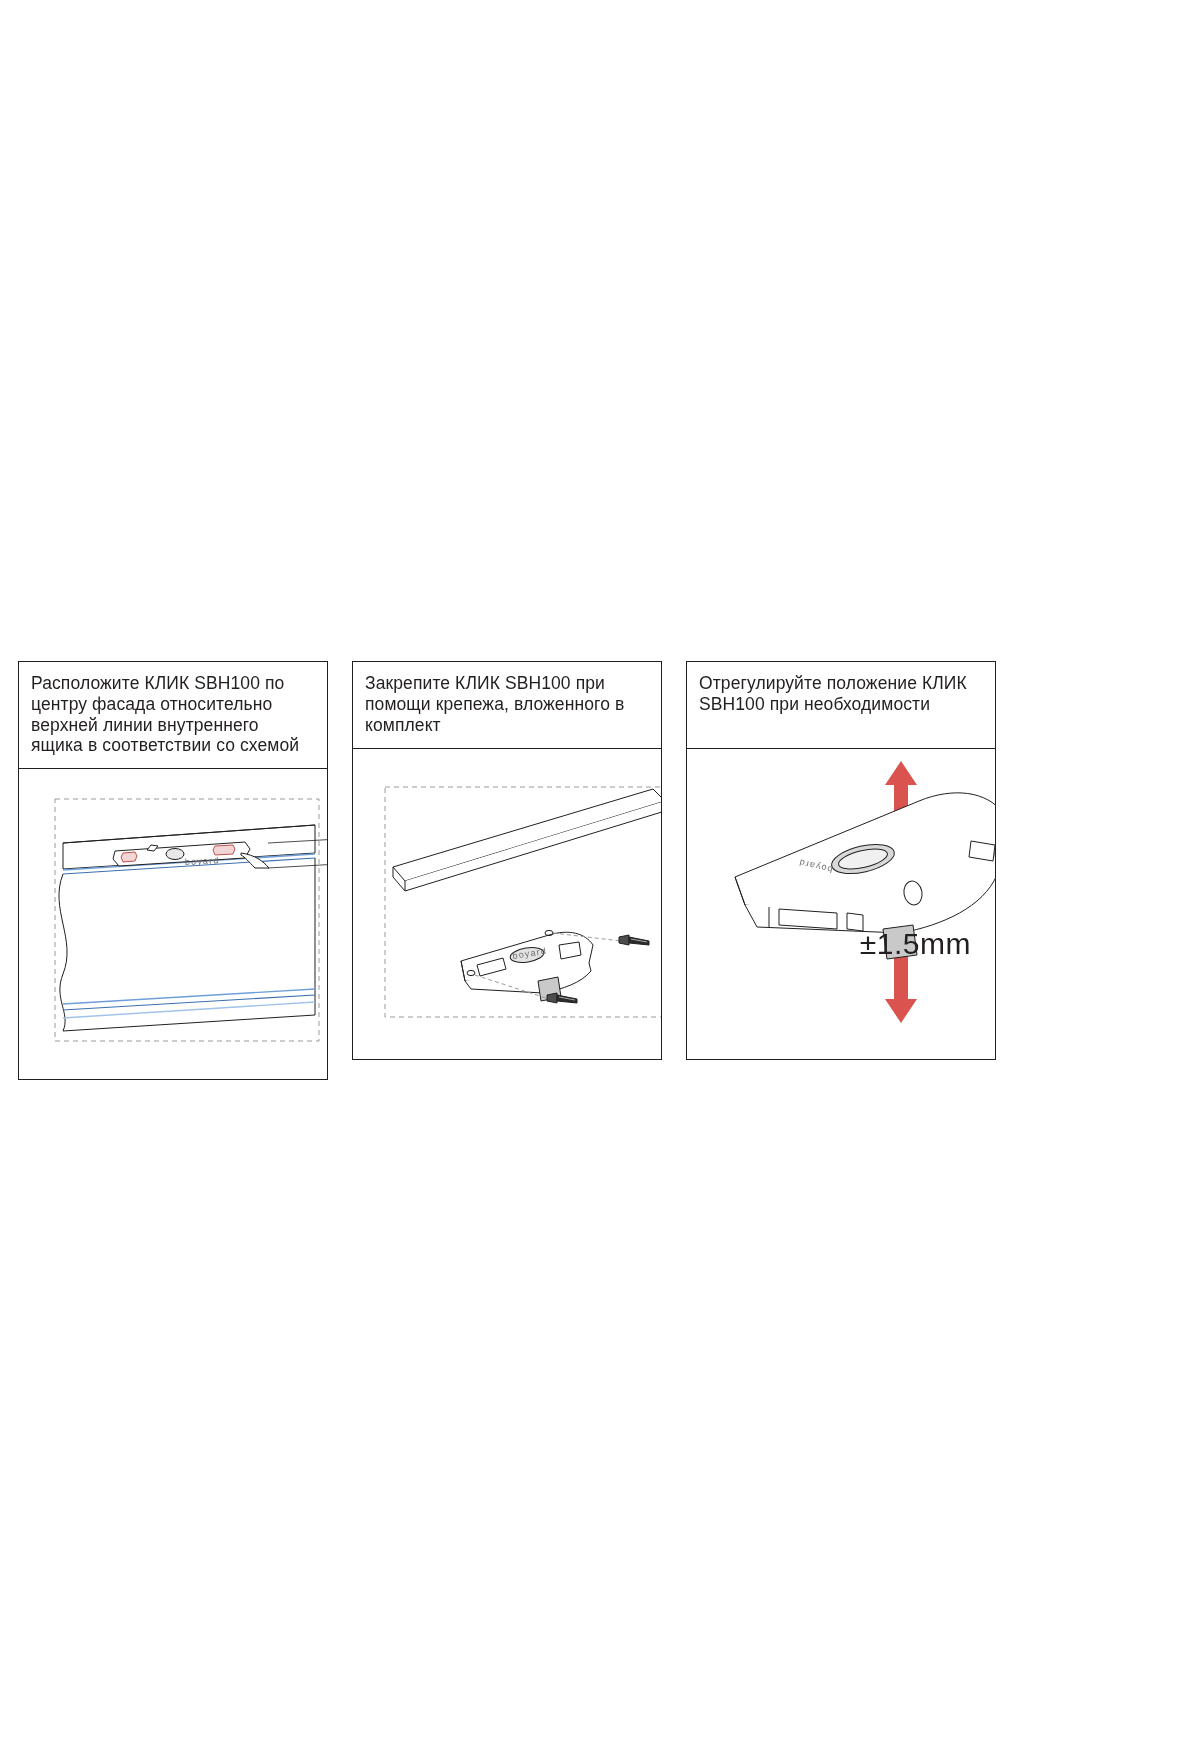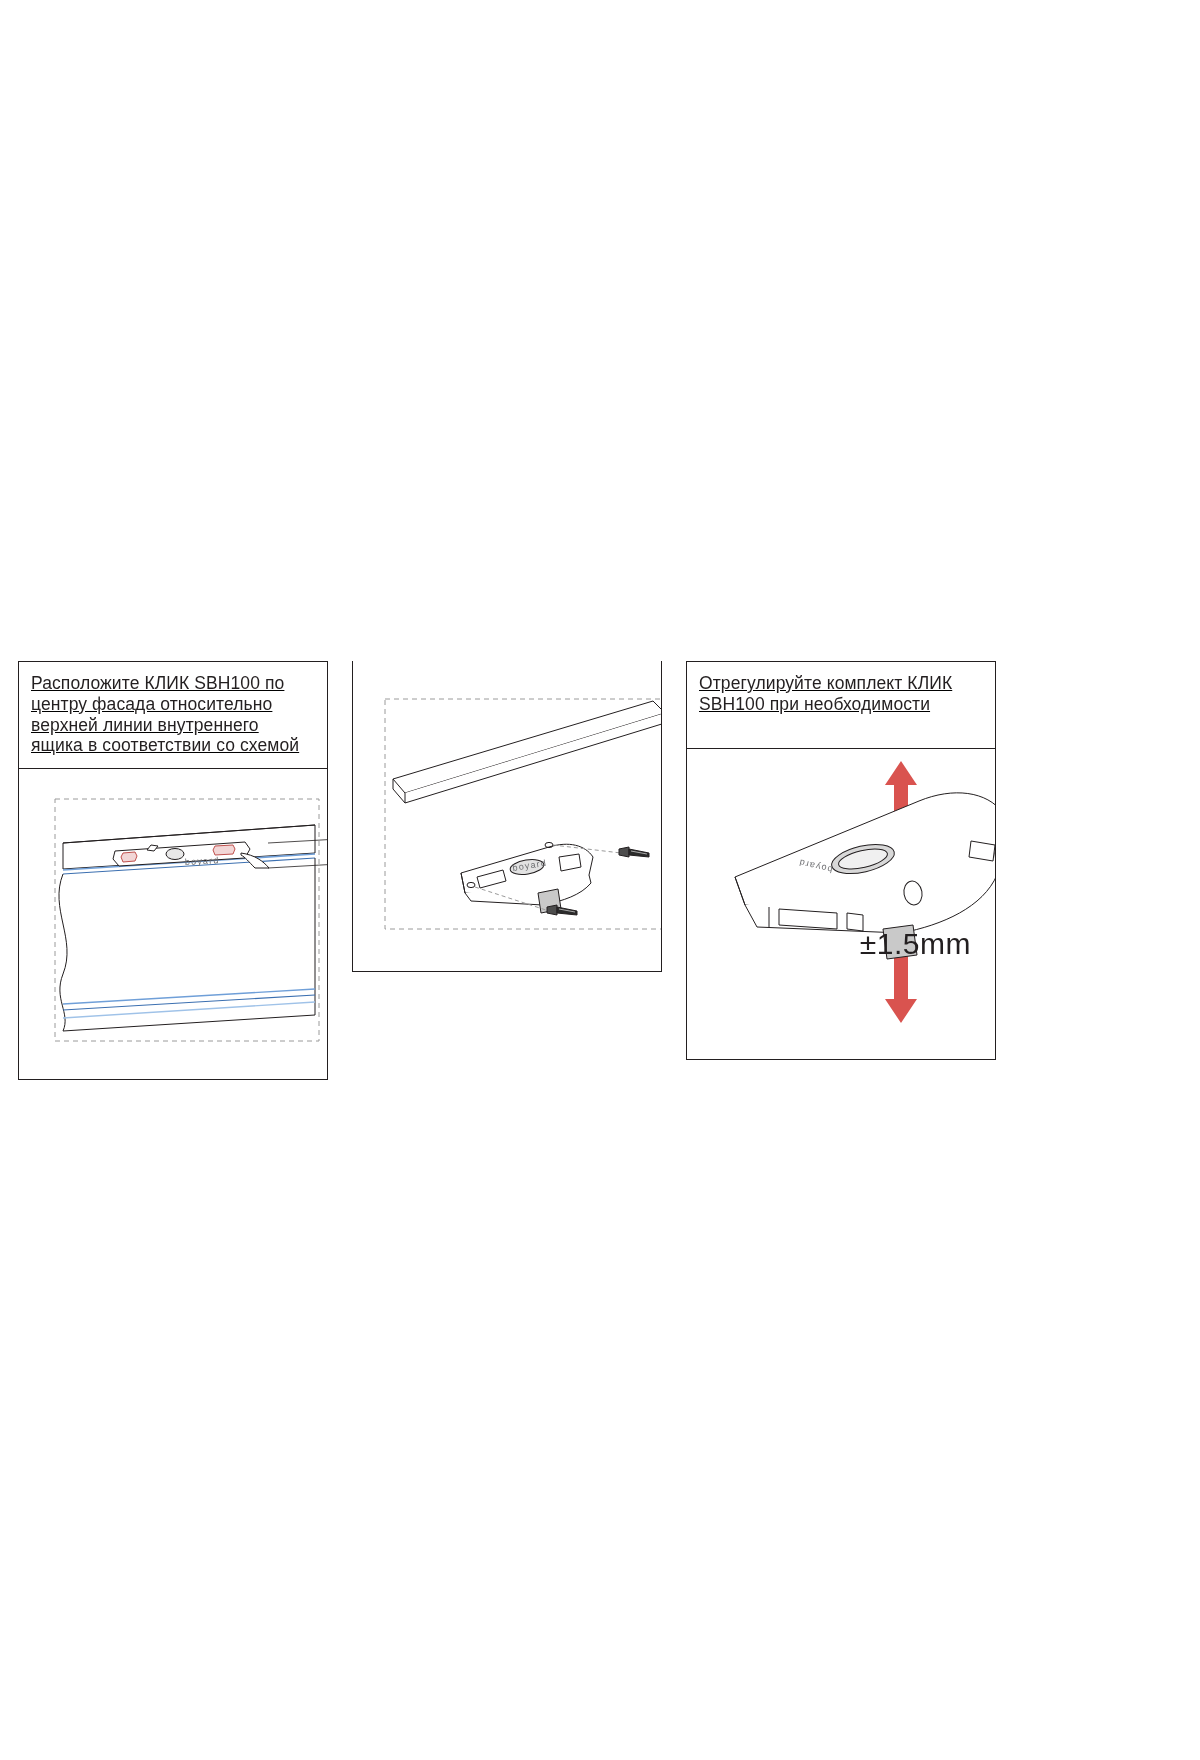--- a/index.html
+++ b/index.html
@@ -31,21 +31,20 @@
     top: 661px;
     width: 1164px;
     display: flex;
     gap: 0px;
   }
 
   .panel {
     width: 310px;
     margin-right: 24px;
     box-sizing: border-box;
-    text-decoration: underline;
   }
   .panel:last-child { margin-right: 0; }
 
   .panel-caption {
     border: 1px solid #231f20;
     box-sizing: border-box;
     padding: 11px 12px 12px 12px;
     min-height: 88px;
     display: flex;
     align-items: flex-start;
@@ -140,20 +139,23 @@
               <path d="M310 96 L313 102 L316 96 Z" fill="#231f20" stroke="none"></path>
             </g>
           </g>
           <text class="brand-label" x="166" y="96" transform="rotate(-3 166 96)">boyard</text>
         </svg>
         <div class="dim-label" style="left:321px; top:74px; transform: rotate(-90deg); transform-origin: left top;">7</div>
       </div>
     </div>
 
     <div class="panel">
+      <div class="panel-caption">
+        <p>Закрепите КЛИК SBH100 при помощи крепежа, вложенного в комплект</p>
+      </div>
       <div class="panel-figure">
         <svg width="370" height="309" viewBox="0 0 370 309" xmlns="http://www.w3.org/2000/svg">
           <g fill="none" stroke="#231f20" stroke-width="1">
 
             <g stroke="#9a9a9a" stroke-dasharray="5,4">
               <path d="M32 38 L318 38 L318 268 L32 268 Z"></path>
             </g>
 
             <path d="M40 118 L300 40 L312 52 L52 132 Z" fill="#ffffff" stroke="#231f20"></path>
             <path d="M52 132 L52 142 L312 62 L312 52" fill="#ffffff" stroke="#231f20"></path>
@@ -189,21 +191,21 @@
               <path d="M206 248 L222 251" stroke="#ffffff" stroke-width="0.6"></path>
             </g>
           </g>
           <text class="brand-label" x="160" y="210" transform="rotate(-9 160 210)">boyard</text>
         </svg>
       </div>
     </div>
 
     <div class="panel">
       <div class="panel-caption">
-        <p>Отрегулируйте комплект КЛИК SBH100 при необходимости</p>
+        <p>Отрегулируйте положение КЛИК SBH100 при необходимости</p>
       </div>
       <div class="panel-figure">
         <svg width="370" height="309" viewBox="0 0 370 309" xmlns="http://www.w3.org/2000/svg">
           <g fill="none" stroke="#231f20" stroke-width="1">
 
             <g fill="#d9534f" stroke="none">
               <path d="M198 36 L214 12 L230 36 L221 36 L221 96 L207 96 L207 36 Z"></path>
             </g>
 
             <g fill="#d9534f" stroke="none">

